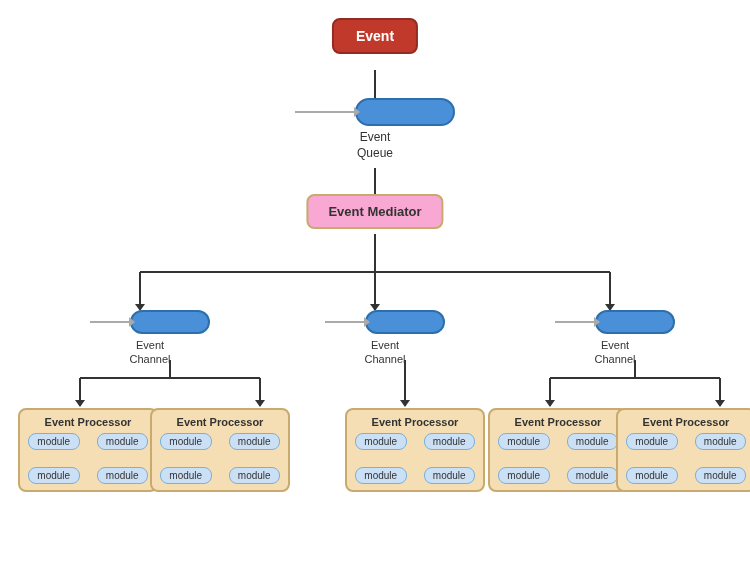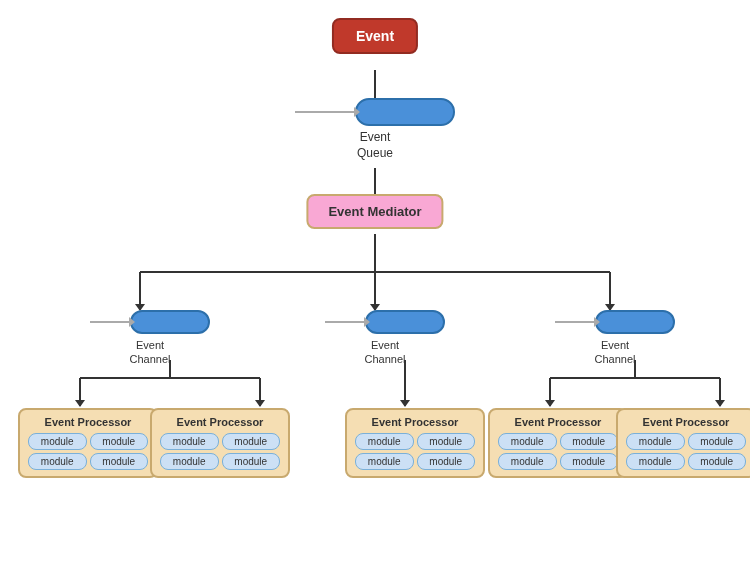--- a/index.html
+++ b/index.html
@@ -215,21 +215,21 @@
     .processor-label {
       font-size: 11px;
       font-weight: bold;
       color: #333;
       text-align: center;
       margin-bottom: 5px;
     }
     .module-grid {
       display: grid;
       grid-template-columns: 1fr 1fr;
-      gap: 3px;
+      gap: 17px;
     }
     .module-pill {
       background: #cce0f5;
       border: 1px solid #7ab0d9;
       border-radius: 8px;
       text-align: center;
       font-size: 10px;
       padding: 2px 4px;
       color: #333;
     }

